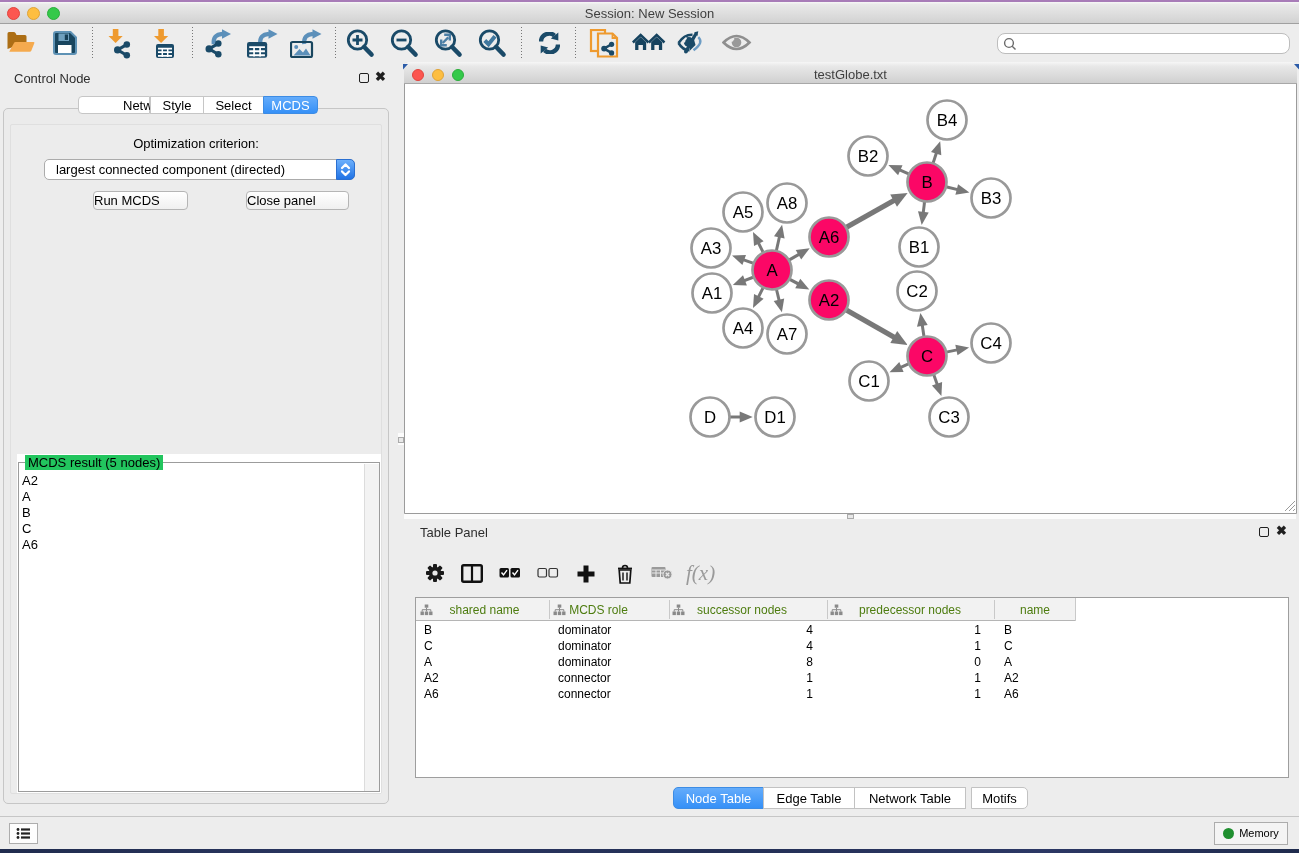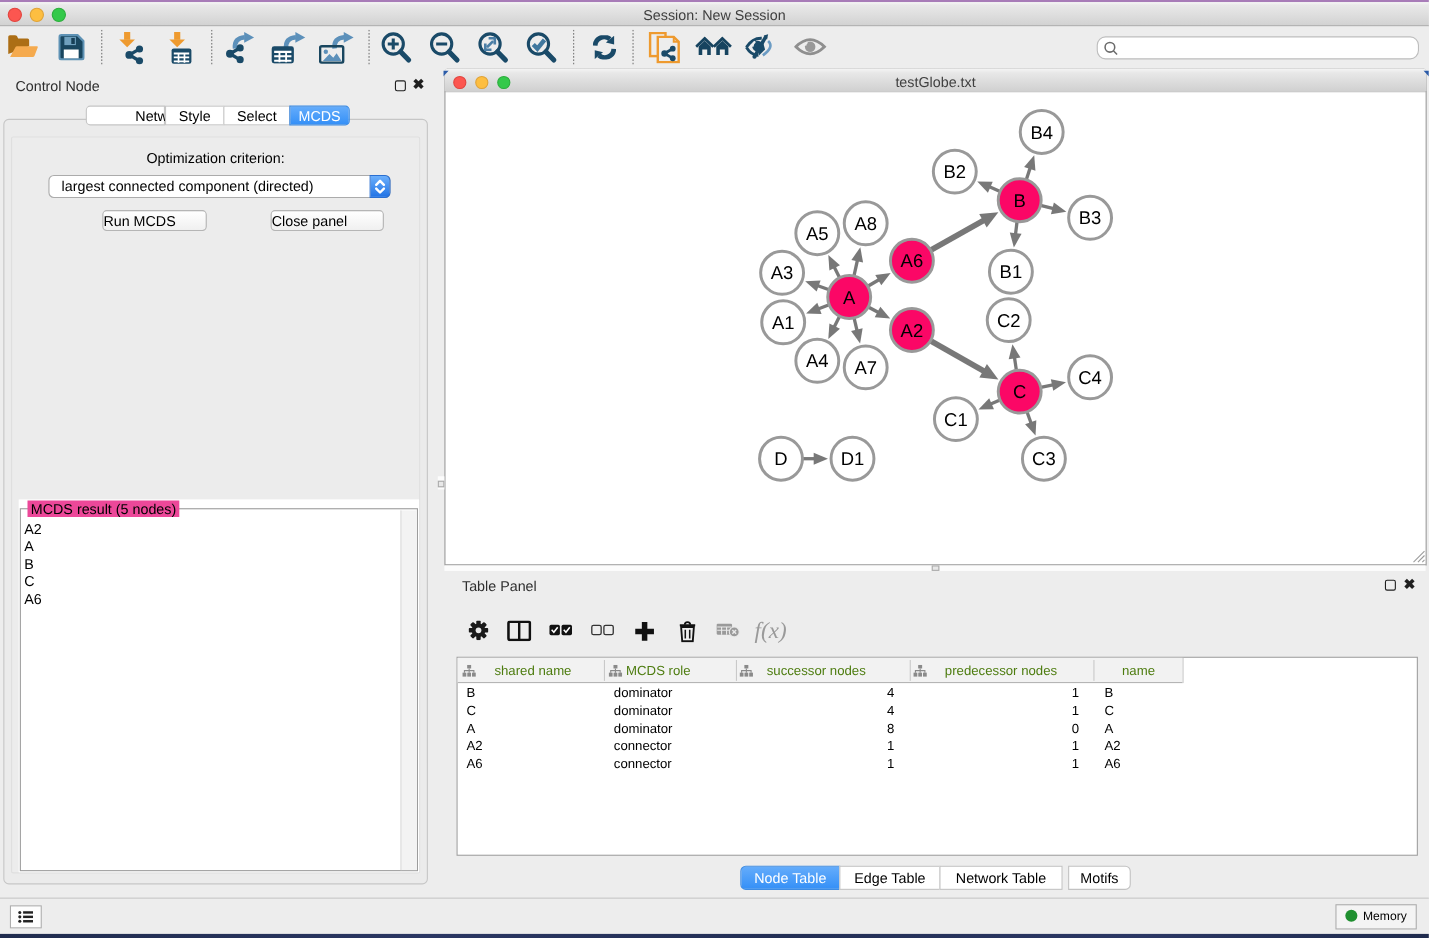--- a/index.html
+++ b/index.html
@@ -31,21 +31,21 @@
 #combo { left:44px; top:159px; width:311px; height:21px; background:#fff;
   border:1px solid #ABABAB; border-radius:5px; font-size:13px; line-height:19px;
   padding-left:11px; color:#000; }
 #combo-btn { left:336px; top:159px; width:19px; height:21px;
   background:linear-gradient(#6CB0FC,#2173E5); border-radius:0 5px 5px 0;
   border:1px solid #2A6FD1; }
 .btn { position:absolute; top:191px; height:19px; background:linear-gradient(#FFFFFF,#F0F0F0);
   border:1px solid #B5B5B5; border-radius:4px; font-size:13px; line-height:17px; }
 #resultbox { left:17px; top:454px; width:364px; height:339px; background:#fff; }
 #result-border { left:18px; top:462px; width:362px; height:330px; border:1px solid #9C9C9C; }
-#result-label { left:25px; top:455px; font-size:13px; background:#ec4899; padding:0 3px; }
+#result-label { left:25px; top:455px; font-size:13px; background:#22c55e; padding:0 3px; }
 .ritem { position:absolute; left:22px; font-size:13px; color:#000; }
 #rscroll { left:364px; top:464px; width:15px; height:327px; background:#F3F3F3; border-left:1px solid #DCDCDC; }
 
 #netwin { left:404px; top:62px; width:893px; height:452px; background:#fff;
   border:1px solid #9B9B9B; border-radius:4px 4px 0 0; }
 #nettitle { left:404px; top:62px; width:893px; height:22px;
   background:linear-gradient(#F6F6F6,#E8E8E8 20%,#D0D0D0); border-bottom:1px solid #A8A8A8;
   border-radius:4px 4px 0 0; }
 #netname { left:404px; top:67px; width:893px; text-align:center; font-size:13px; color:#3F3F3F; }
 

